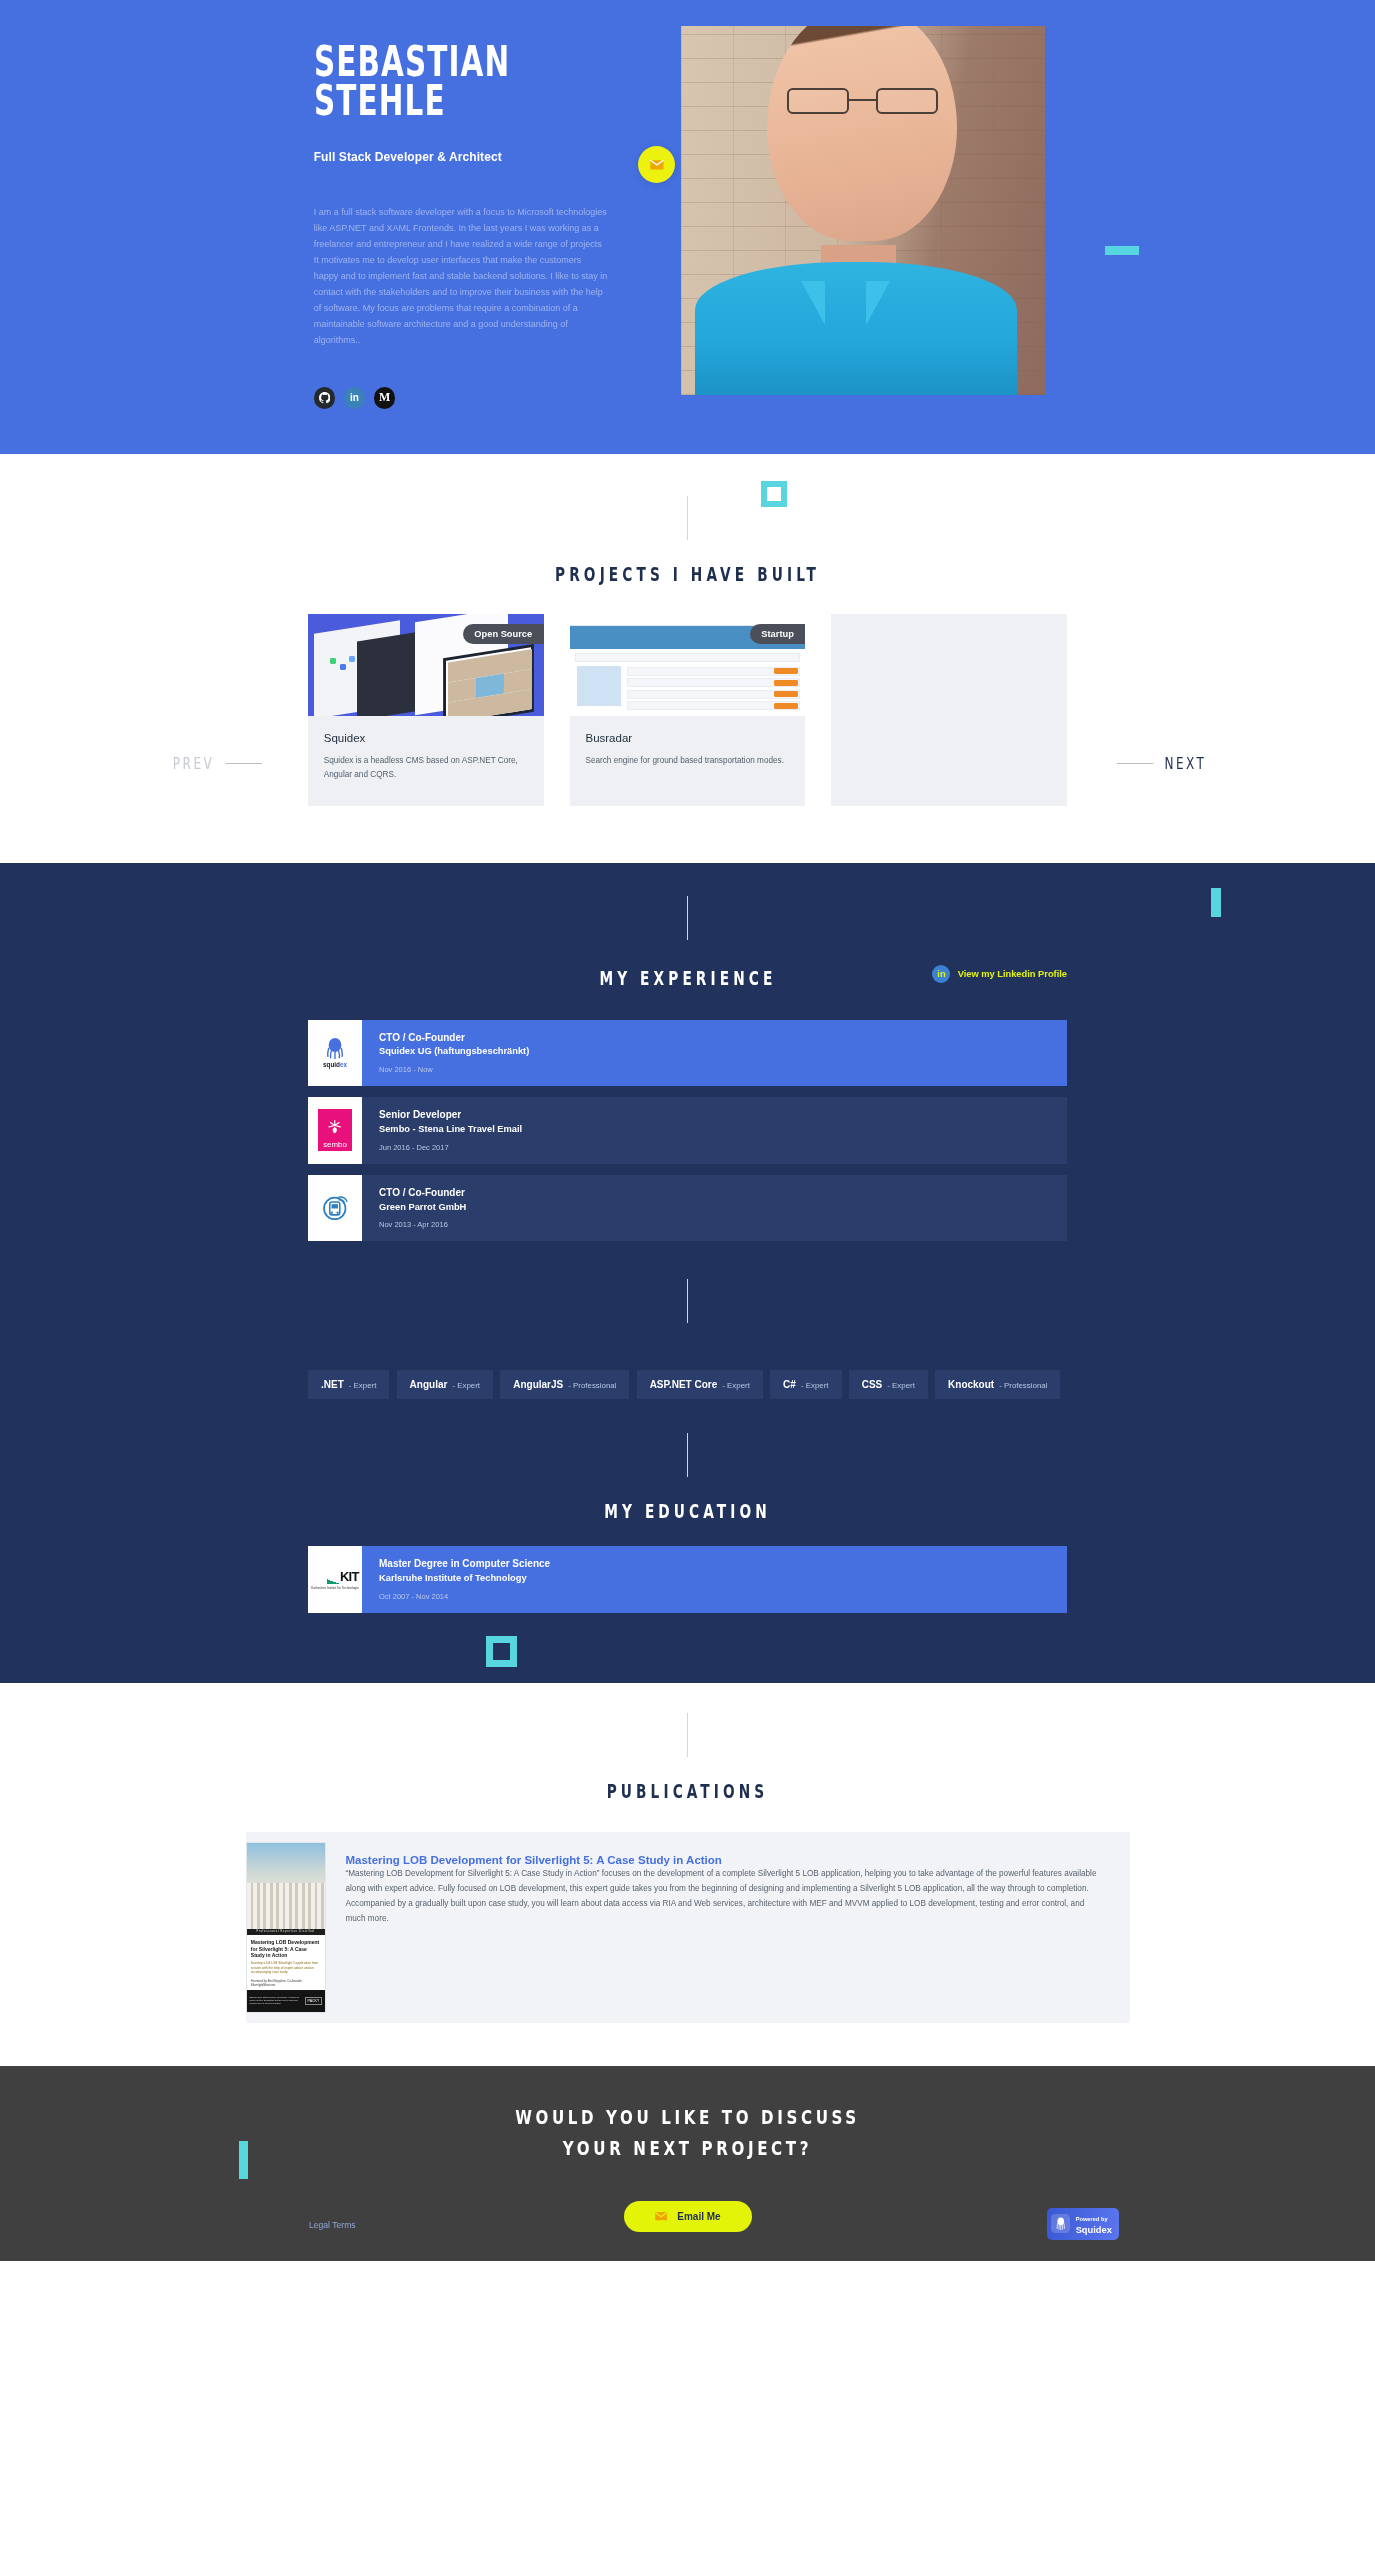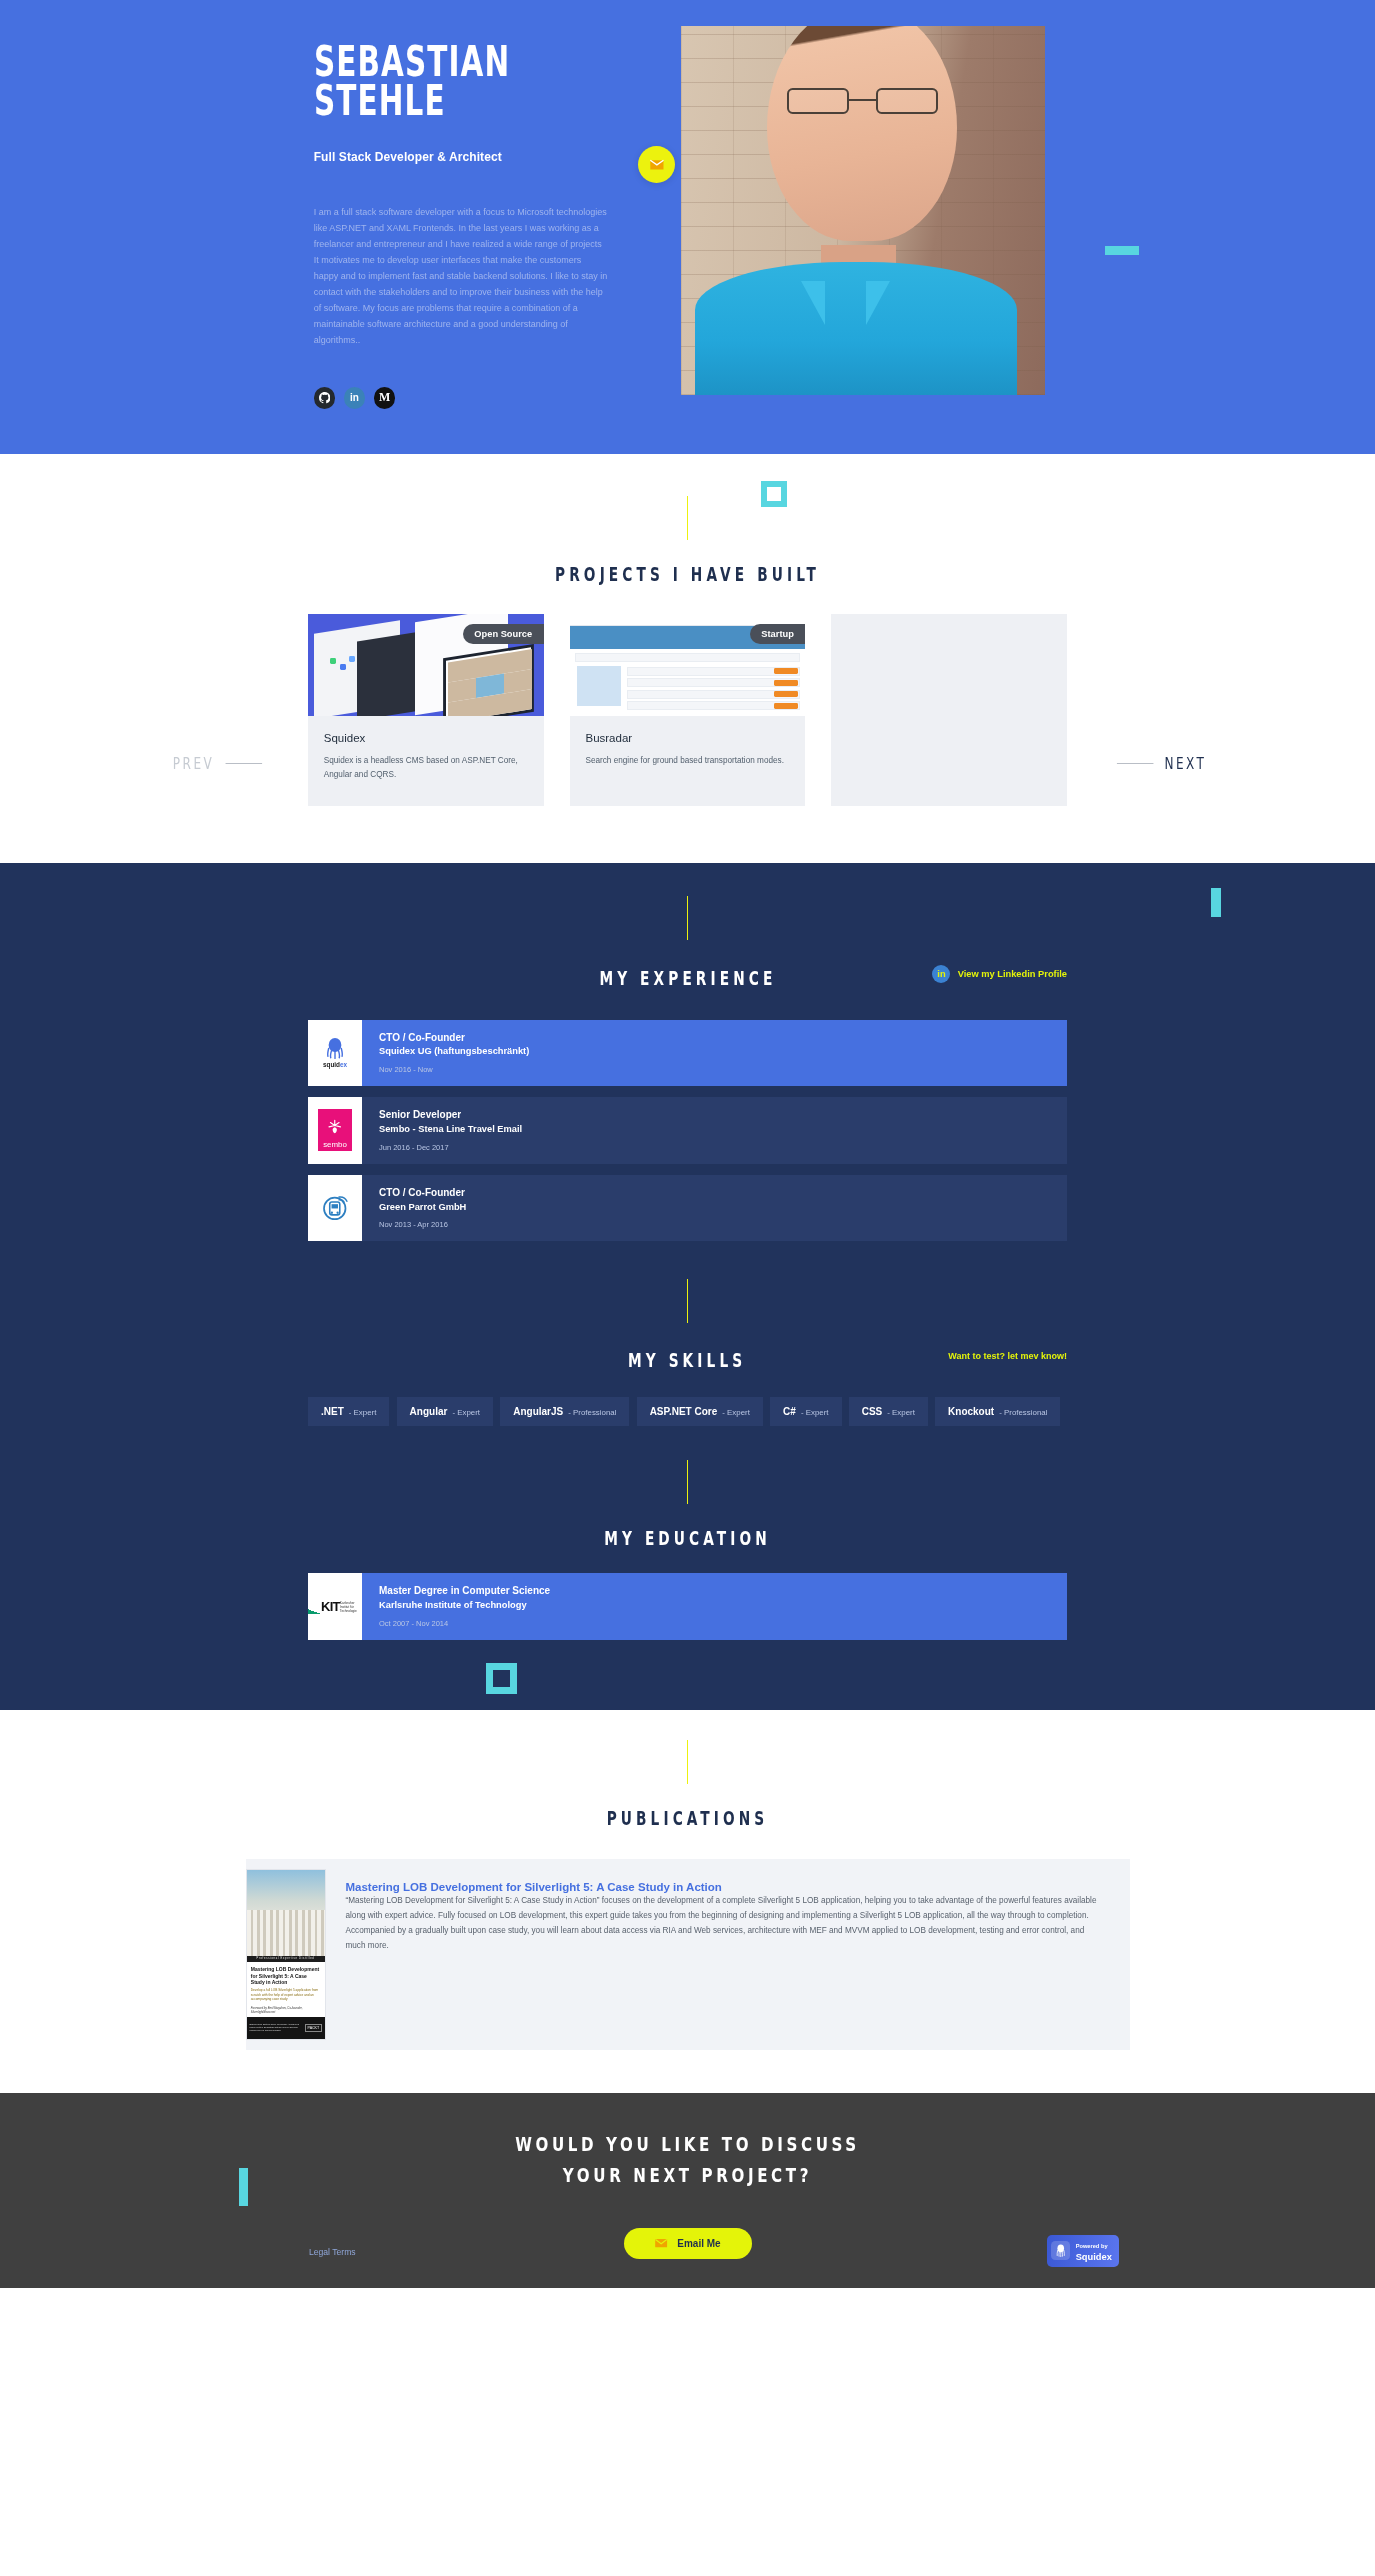--- a/index.html
+++ b/index.html
@@ -243,21 +243,21 @@
   .exp-org { font-size: 9.3px; font-weight: 700; color: #ffffff; margin-top: 3.6px; }
   .exp-date { font-size: 7.5px; color: #b9c6e4; margin-top: 8.6px; }
 
   .logo-squidex { font-size: 6.4px; font-weight: 700; color: #222; text-align: center; }
   .logo-squidex .sq { color: #4670e0; }
   .logo-sembo {
     width: 34px; height: 42px; background: #e8107a;
     display: flex; flex-direction: column; align-items: center; justify-content: flex-end;
     color: #fff; font-size: 7.9px; padding-bottom: 2.1px;
   }
-  .logo-kit { display: flex; flex-direction: row; align-items: center; }
+  .logo-kit { display: flex; flex-direction: column; align-items: flex-end; }
   .logo-kit .kit-top { display: flex; align-items: center; }
   .logo-kit .fan {
     width: 13px; height: 14.3px;
     background: conic-gradient(from 200deg at 100% 100%, #0a9b6d 0deg 26deg, #fff 26deg 34deg, #0a9b6d 34deg 60deg, #fff 60deg 68deg, #0a9b6d 68deg 90deg, transparent 90deg);
   }
   .logo-kit .kit-txt { font-size: 13px; font-weight: 700; color: #111; letter-spacing: -0.7px; }
   .logo-kit .kit-sub { font-size: 3.2px; color: #333; margin-top: 1.4px; }
 
   
   .skills-head { width: 759px; margin: 0 auto; position: relative; height: 27px;
@@ -529,24 +529,20 @@
           <div class="exp-role">CTO / Co-Founder</div>
           <div class="exp-org">Green Parrot GmbH</div>
           <div class="exp-date">Nov 2013 - Apr 2016</div>
         </div>
       </div>
     </div>
 
     <div style="height:26px"></div>
     <div class="vline"></div>
     <div style="height:24px"></div>
-    <div class="skills-head">
-      <h2 class="sec-title light">MY SKILLS</h2>
-      <a class="skills-cta">Want to test? let mev know!</a>
-    </div>
 
     <div class="skill-list">
       <div class="chip">
         <b>.NET</b>
         <i>- Expert</i>
       </div>
       <div class="chip">
         <b>Angular</b>
         <i>- Expert</i>
       </div>

